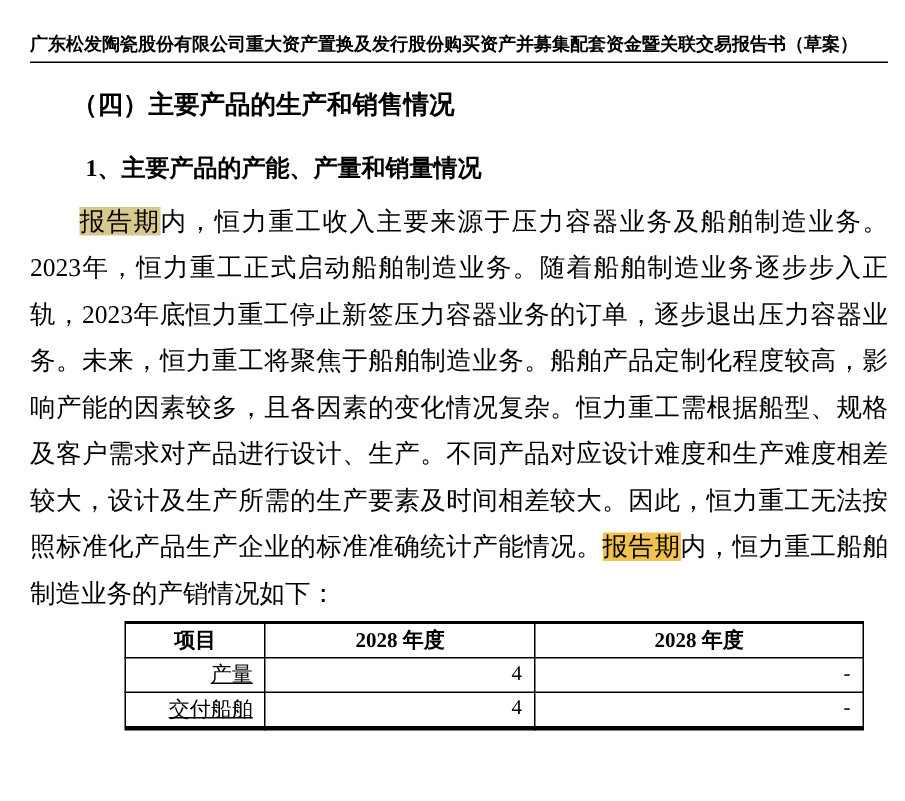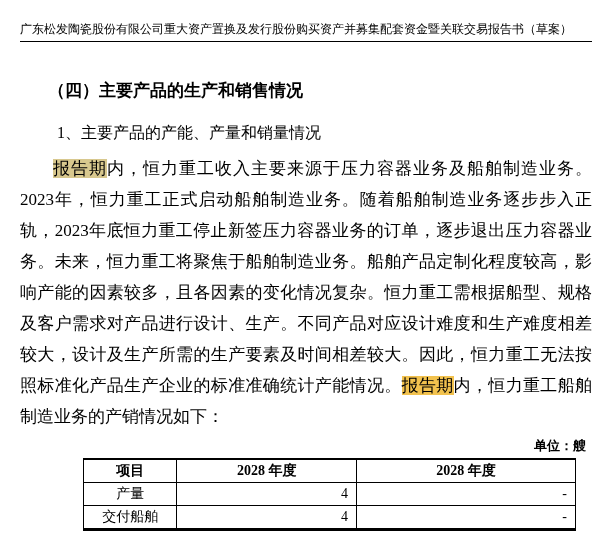--- a/index.html
+++ b/index.html
@@ -6,39 +6,39 @@
   body {
     width: 603px; height: 534px;
     box-sizing: border-box;
     padding: 22px 11px 0 20px;
     font-family: "Liberation Serif", "DejaVu Serif", serif;
     color: #000;
     overflow: hidden;
   }
   .doc-header {
     font-size: 12px;
-    font-weight: normal;
+    font-weight: bold;
     line-height: 15px;
     border-bottom: 1.5px solid #000;
     padding-bottom: 4px;
     white-space: nowrap;
   }
   .intro {
     font-size: 16.5px;
     margin-top: 17px;
   }
   .section-heading {
     font-size: 17px;
     font-weight: bold;
-    margin-top: 37px;
+    margin-top: 16px;
     padding-left: 28px;
   }
   .sub-heading {
     font-size: 16px;
-    font-weight: normal;
+    font-weight: bold;
     margin-top: 21px;
     padding-left: 37px;
   }
   .paragraph {
     font-size: 17px;
     line-height: 31px;
     margin-top: 9px;
     text-align: justify;
     text-indent: 33px;
   }
@@ -61,41 +61,40 @@
   }
   .prod-table th, .prod-table td {
     border: 1px solid #000;
     font-size: 14px;
     height: 20px;
     padding: 1px 8px;
     font-family: "Liberation Serif", "DejaVu Serif", serif;
     margin-top: 20px;
   }
   .prod-table th { font-weight: bold; text-align: center; }
-  .prod-table td.cell-label { text-align: center; }
+  .prod-table td.cell-label { text-align: right; text-decoration: underline; }
   .prod-table td.cell-val { text-align: right; }
   .col-item { width: 19%; }
   .col-2024 { width: 36.5%; }
   .col-2023 { width: 44.5%; }
 </style>
 </head>
 <body>
 
 <div>
 
   <div class="doc-header">广东松发陶瓷股份有限公司重大资产置换及发行股份购买资产并募集配套资金暨关联交易报告书（草案）</div>
 
 
   <div class="section-heading">（四）主要产品的生产和销售情况</div>
 
   <div class="sub-heading">1、主要产品的产能、产量和销量情况</div>
 
   <div class="paragraph"><span class="hl1">报告期</span><span>内，恒力重工收入主要来源于压力容器业务及船舶制造业务。2023年，恒力重工正式启动船舶制造业务。随着船舶制造业务逐步步入正轨，2023年底恒力重工停止新签压力容器业务的订单，逐步退出压力容器业务。未来，恒力重工将聚焦于船舶制造业务。船舶产品定制化程度较高，影响产能的因素较多，且各因素的变化情况复杂。恒力重工需根据船型、规格及客户需求对产品进行设计、生产。不同产品对应设计难度和生产难度相差较大，设计及生产所需的生产要素及时间相差较大。因此，恒力重工无法按照标准化产品生产企业的标准准确统计产能情况。</span><span class="hl2">报告期</span><span>内，恒力重工船舶制造业务的产销情况如下：</span></div>
 
-  <div class="unit-label">单位：艘</div>
 
   <table class="prod-table">
     <colgroup>
       <col class="col-item">
       <col class="col-2024">
       <col class="col-2023">
     </colgroup>
     <thead>
       <tr>
         <th>项目</th>

